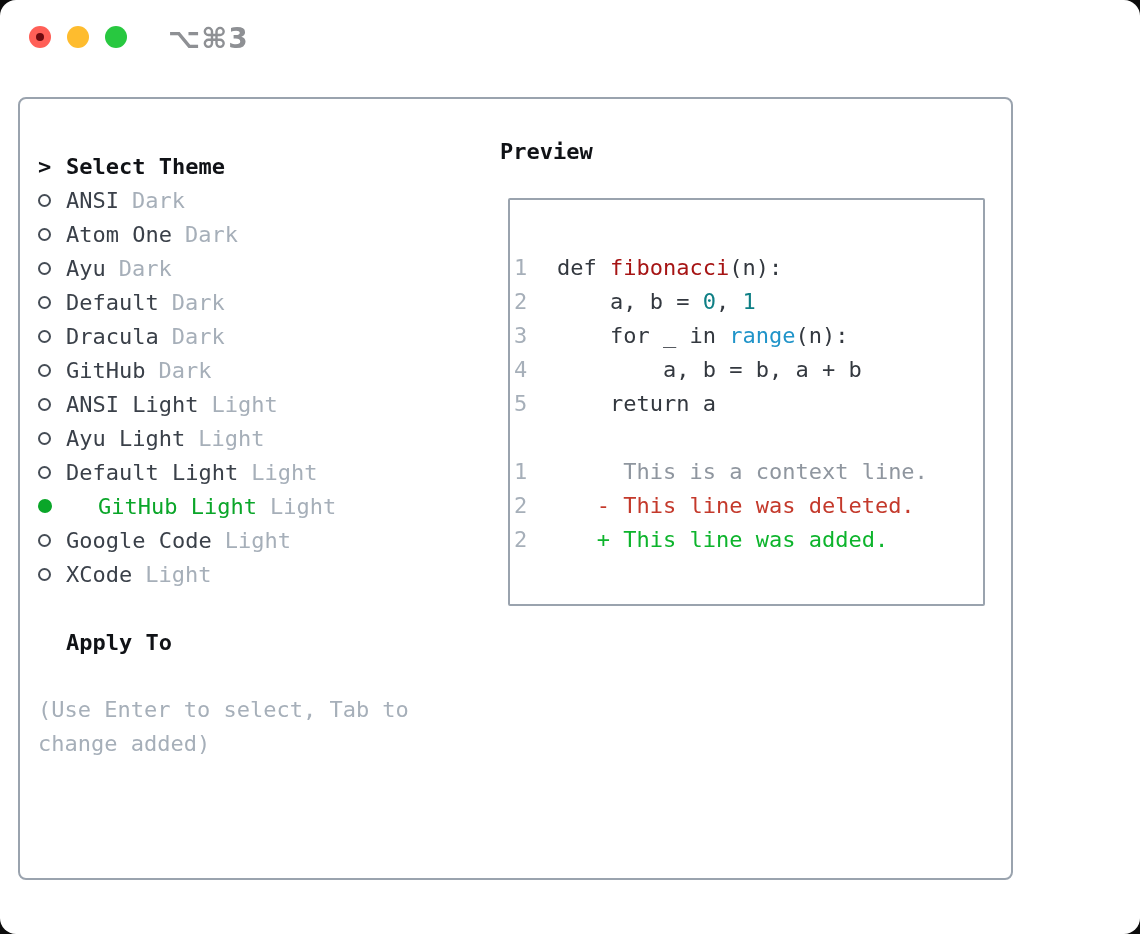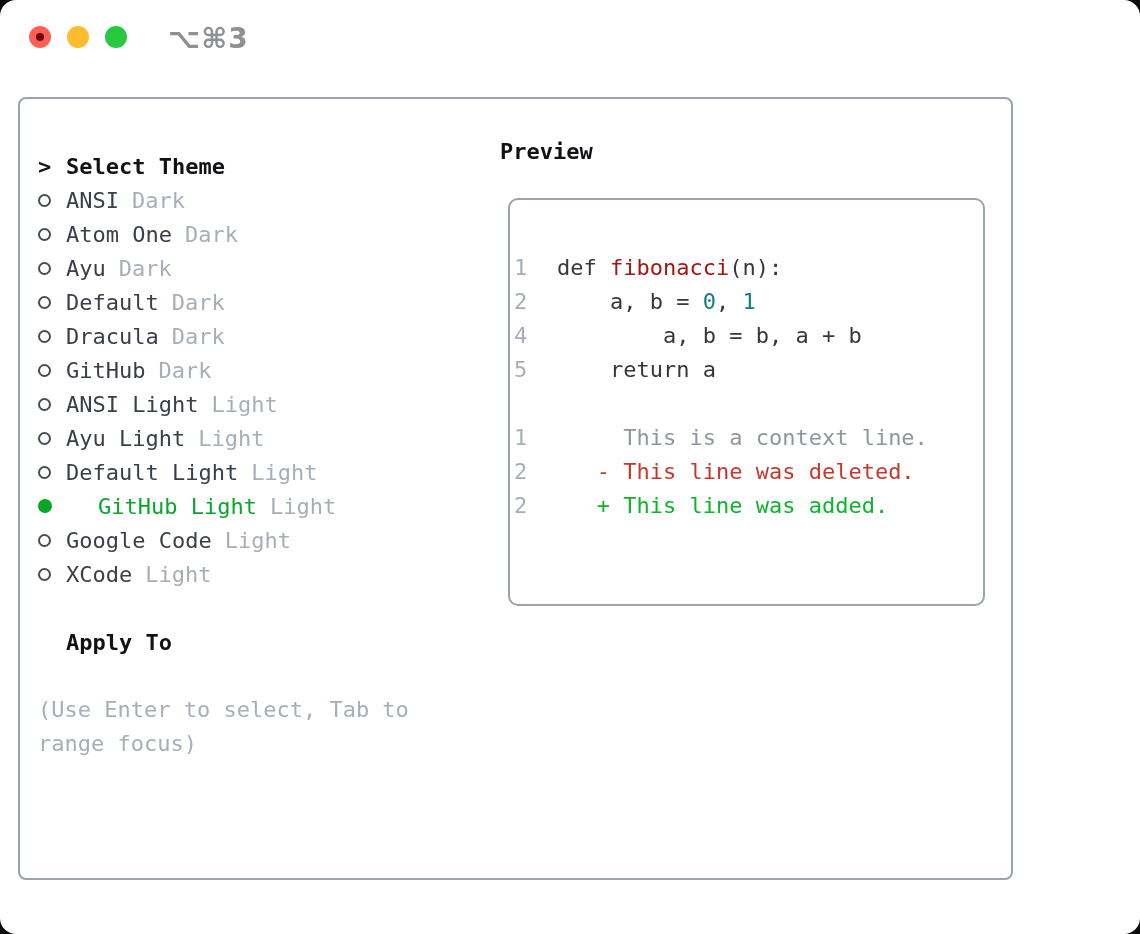--- a/index.html
+++ b/index.html
@@ -38,21 +38,21 @@
   .radio.on{width:14px;height:14px;border:0;background:var(--accent-green);}
   .tname{color:var(--text-dark);text-align:center;}
   .tname.sel{color:var(--accent-green);margin-left:32px;}
   .tvariant{color:var(--muted-gray);margin-left:13px;}
   .spacer{height:34px;}
   .hint{width:438px;color:var(--muted-gray);font-size:22px;line-height:34px;}
   
   .preview-title{position:absolute;left:480px;top:36px;height:34px;line-height:34px;
          font-size:22px;font-weight:bold;color:var(--header-black);}
   .preview-box{position:absolute;left:488px;top:99px;width:477px;height:408px;
-         border:2px solid var(--border-gray);border-radius:10px;background:#fff;
+         border:2px solid var(--border-gray);border-radius:2px;background:#fff;
          padding:51px 0 12px 4px;overflow:hidden;}
   .cline{height:34px;line-height:34px;font-size:22px;white-space:pre;}
   .lnum{display:inline-block;width:43px;color:var(--muted-gray);}
   .c-plain{color:#33383f;}
   .c-fn{color:var(--function-red);}
   .c-num{color:var(--number-teal);}
   .c-builtin{color:var(--builtin-blue);}
   .c-context{color:var(--context-gray);}
   .c-deleted{color:var(--deleted-red);margin-top:12px;}
   .c-added{color:var(--added-green);}
@@ -97,28 +97,29 @@
       <div class="trow header">
         <span class="marker"></span>
         <span>Apply To</span>
       </div>
 
       <div id="apply-list">
         </div>
 
       <div class="spacer"></div>
 
-      <div class="hint">(Use Enter to select, Tab to range focus)</div>
+      <div class="hint">(Use Enter to select, Tab to change added)</div>
     </div>
 
     <div class="preview-title">Preview</div>
 
     <div class="preview-box" id="code-box">
         <div class="cline"><span class="lnum">1</span><span class="lcontent"><span class="c-plain">def </span><span class="c-fn">fibonacci</span><span class="c-plain">(n):</span></span></div>
         <div class="cline"><span class="lnum">2</span><span class="lcontent"><span class="c-plain">    a, b = </span><span class="c-num">0</span><span class="c-plain">, </span><span class="c-num">1</span></span></div>
+        <div class="cline"><span class="lnum">3</span><span class="lcontent"><span class="c-plain">    for _ in </span><span class="c-builtin">range</span><span class="c-plain">(n):</span></span></div>
         <div class="cline"><span class="lnum">4</span><span class="lcontent"><span class="c-plain">        a, b = b, a + b</span></span></div>
         <div class="cline"><span class="lnum">5</span><span class="lcontent"><span class="c-plain">    return a</span></span></div>
         <div class="cline"><span class="lnum"></span><span class="lcontent"></span></div>
         <div class="cline"><span class="lnum">1</span><span class="lcontent"><span class="c-context">     This is a context line.</span></span></div>
         <div class="cline"><span class="lnum">2</span><span class="lcontent"><span class="c-deleted">   - This line was deleted.</span></span></div>
         <div class="cline"><span class="lnum">2</span><span class="lcontent"><span class="c-added">   + This line was added.</span></span></div>
       </div>
 
   </div>
 </div>

